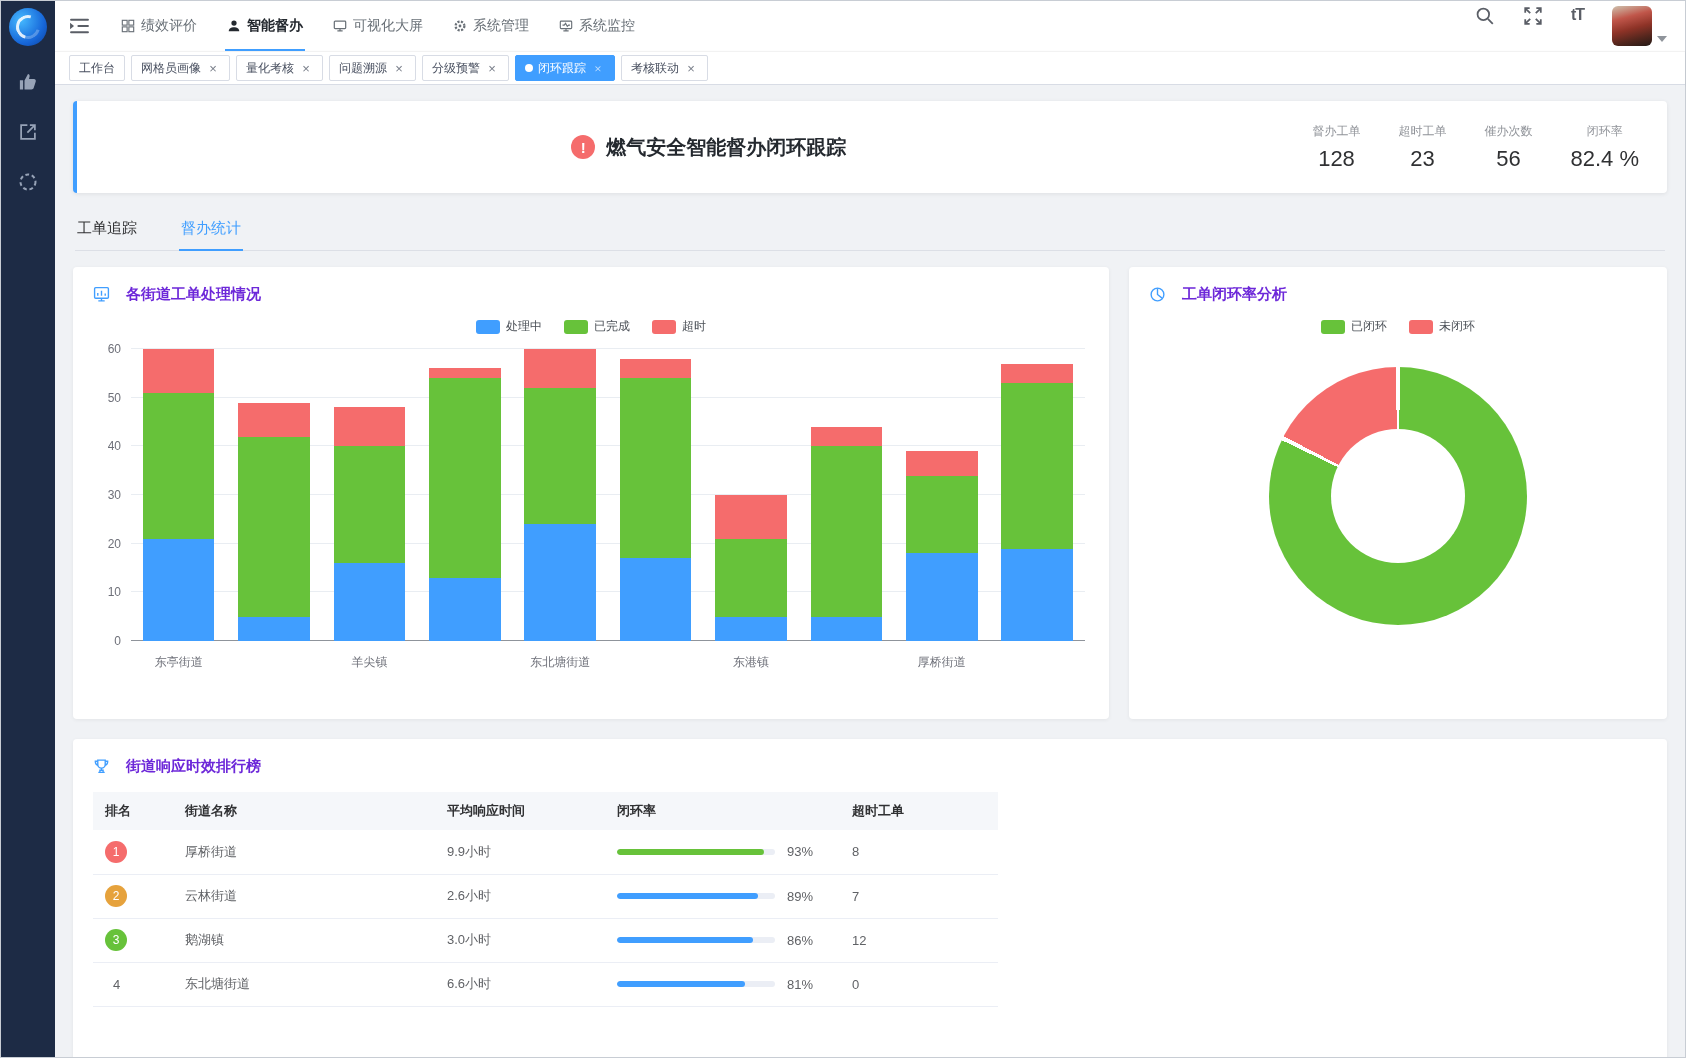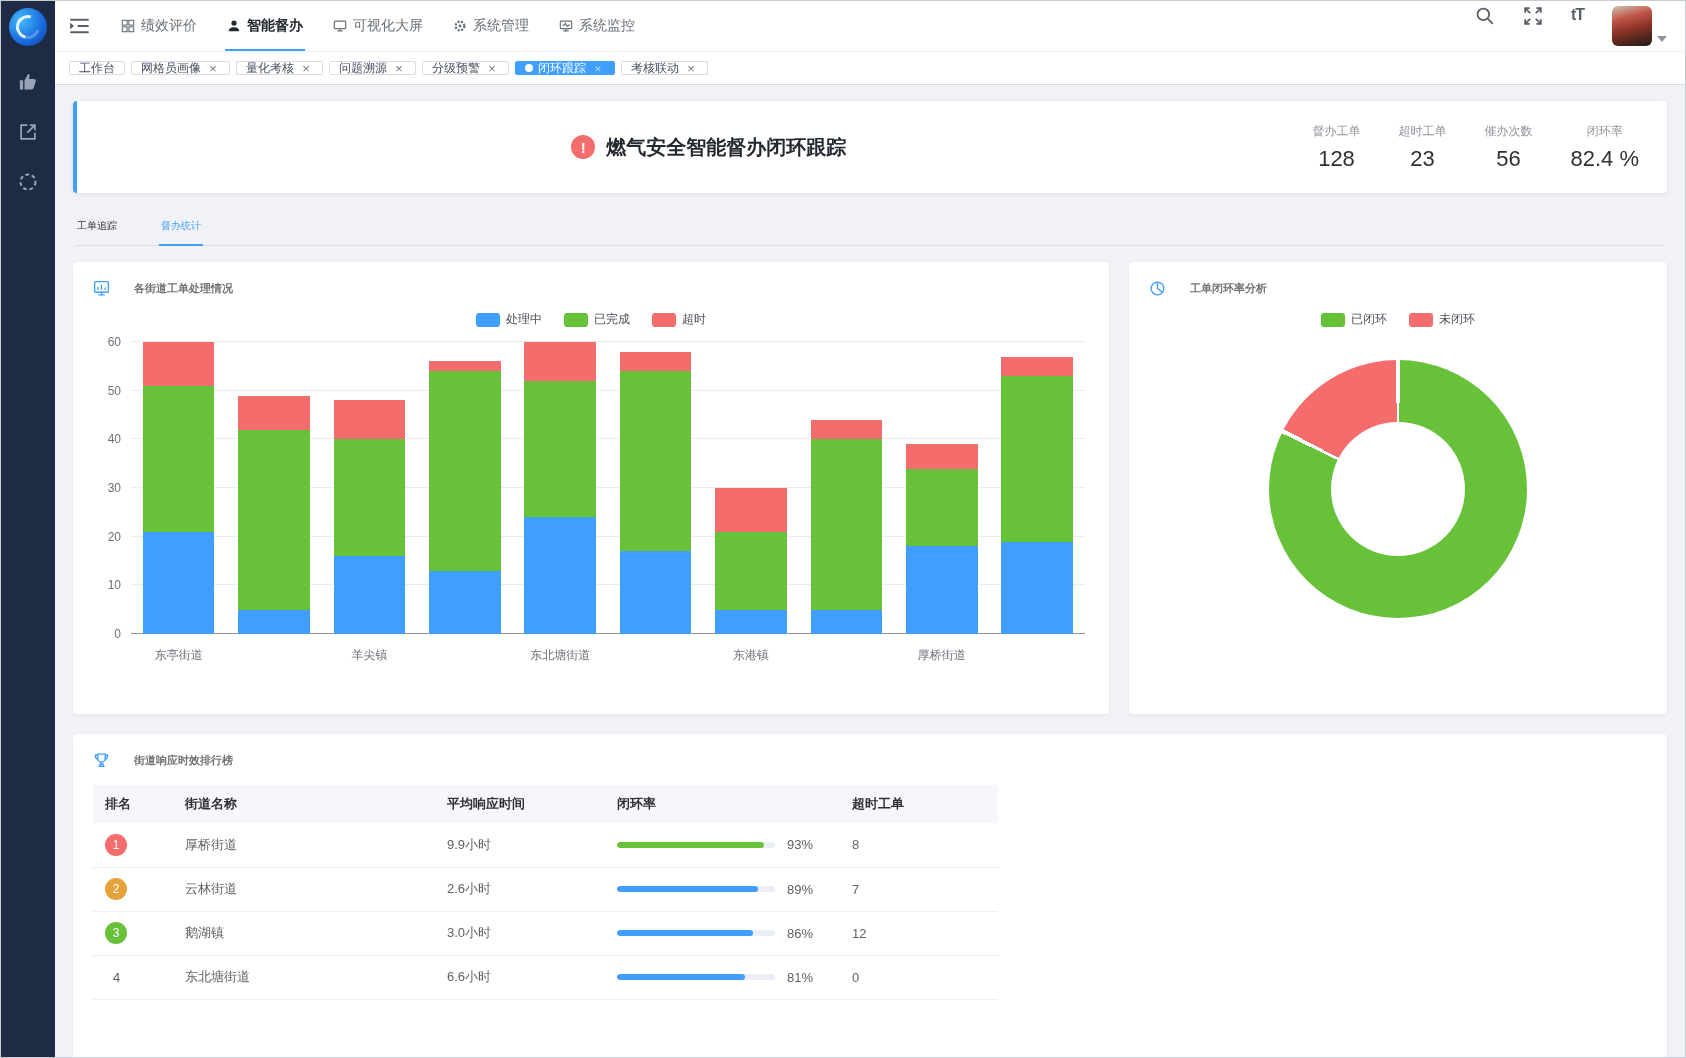--- a/index.html
+++ b/index.html
@@ -35,21 +35,21 @@
   .font-tool { font-size: 16px; font-weight: 700; cursor: pointer; letter-spacing: -1px; }
   .avatar-wrap { display: flex; align-items: flex-end; gap: 5px; cursor: pointer; }
   .avatar { width: 40px; height: 40px; border-radius: 6px;
             background: linear-gradient(165deg, #cfc4b0 0%, #c0564a 30%, #8e3327 55%, #53261d 78%, #241a16 100%); }
   .caret { color: #8f949b; width: 10px; height: 6px; margin-bottom: 4px; }
   .caret svg { width: 100%; height: 100%; display: block; }
 
   
   .tagbar { height: 34px; background: #fff; border-top: 1px solid #f2f2f2; border-bottom: 1px solid #d8dce5;
             box-shadow: 0 1px 3px rgba(0,0,0,.05); display: flex; align-items: center; padding: 0 14px; gap: 6px; flex-shrink: 0; }
-  .tag { display: inline-flex; align-items: center; gap: 5px; height: 14px; padding: 0 9px; border: 1px solid #d8dce5;
+  .tag { display: inline-flex; align-items: center; gap: 5px; height: 26px; padding: 0 9px; border: 1px solid #d8dce5;
          background: #fff; color: #495060; font-size: 12px; cursor: pointer; border-radius: 2px; }
   .tag.active { background: #409eff; border-color: #409eff; color: #fff; font-family: Liberation Serif, serif; }
   .tag-dot { width: 8px; height: 8px; border-radius: 50%; background: #fff; }
   .tag-close { font-size: 13px; line-height: 1; width: 14px; height: 14px; display: inline-flex;
                align-items: center; justify-content: center; border-radius: 50%; opacity: .75; }
 
   
   .content { flex: 1; background: #f0f2f5; padding: 16px 18px; overflow: hidden; }
 
   .header-card { background: #fff; border-left: 4px solid #409eff; border-radius: 4px;
@@ -57,29 +57,29 @@
   .header-title-wrap { flex: 1; display: flex; align-items: center; justify-content: center; gap: 11px; }
   .alert-icon { width: 24px; height: 24px; border-radius: 50%; background: #f56c6c; color: #fff; font-weight: 700;
                 display: flex; align-items: center; justify-content: center; font-size: 15px; flex-shrink: 0; }
   .page-title { font-size: 20px; font-weight: 700; color: #24292f; }
   .stats { display: flex; gap: 38px; }
   .stat { text-align: center; }
   .stat-label { font-size: 12px; color: #909399; }
   .stat-value { font-size: 22px; color: #303133; margin-top: 6px; font-weight: 500; }
 
   .tabs-row { display: flex; gap: 40px; border-bottom: 1px solid #dcdfe6; margin: 16px 2px; }
-  .tab { font-size: 10px; color: #303133; padding: 10px 2px 12px; cursor: pointer; position: relative; }
+  .tab { font-size: 15px; color: #303133; padding: 10px 2px 12px; cursor: pointer; position: relative; }
   .tab.active { color: #409eff; }
   .tab.active::after { content: ''; position: absolute; left: 0; right: 0; bottom: -1px; height: 2px; background: #409eff; }
 
   .charts-row { display: flex; gap: 20px; }
   .card { background: #fff; border-radius: 4px; box-shadow: 0 1px 4px rgba(0,0,0,.06); padding: 18px 20px; }
   .bar-card { flex: 2; height: 452px; min-width: 0; }
   .donut-card { flex: 1; height: 452px; min-width: 0; }
-  .card-title { display: flex; align-items: center; gap: 24px; font-size: 11px; font-weight: 700; color: #737373; }
+  .card-title { display: flex; align-items: center; gap: 16px; font-size: 15px; font-weight: 700; color: #6d28d9; }
   .ct-icon { color: #409eff; width: 17px; height: 17px; flex-shrink: 0; }
   .ct-icon svg { width: 100%; height: 100%; display: block; }
 
   .legend { display: flex; justify-content: center; gap: 22px; margin-top: 14px; }
   .legend-item { display: flex; align-items: center; gap: 6px; font-size: 12px; color: #4b5057; cursor: pointer; }
   .legend-marker { width: 24px; height: 14px; border-radius: 3px; }
 
   .bar-chart { display: flex; margin-top: 14px; padding-right: 4px; }
   .y-axis { width: 38px; position: relative; height: 292px; flex-shrink: 0; }
   .y-label { position: absolute; right: 10px; transform: translateY(50%); font-size: 12px; color: #6e7079; }

